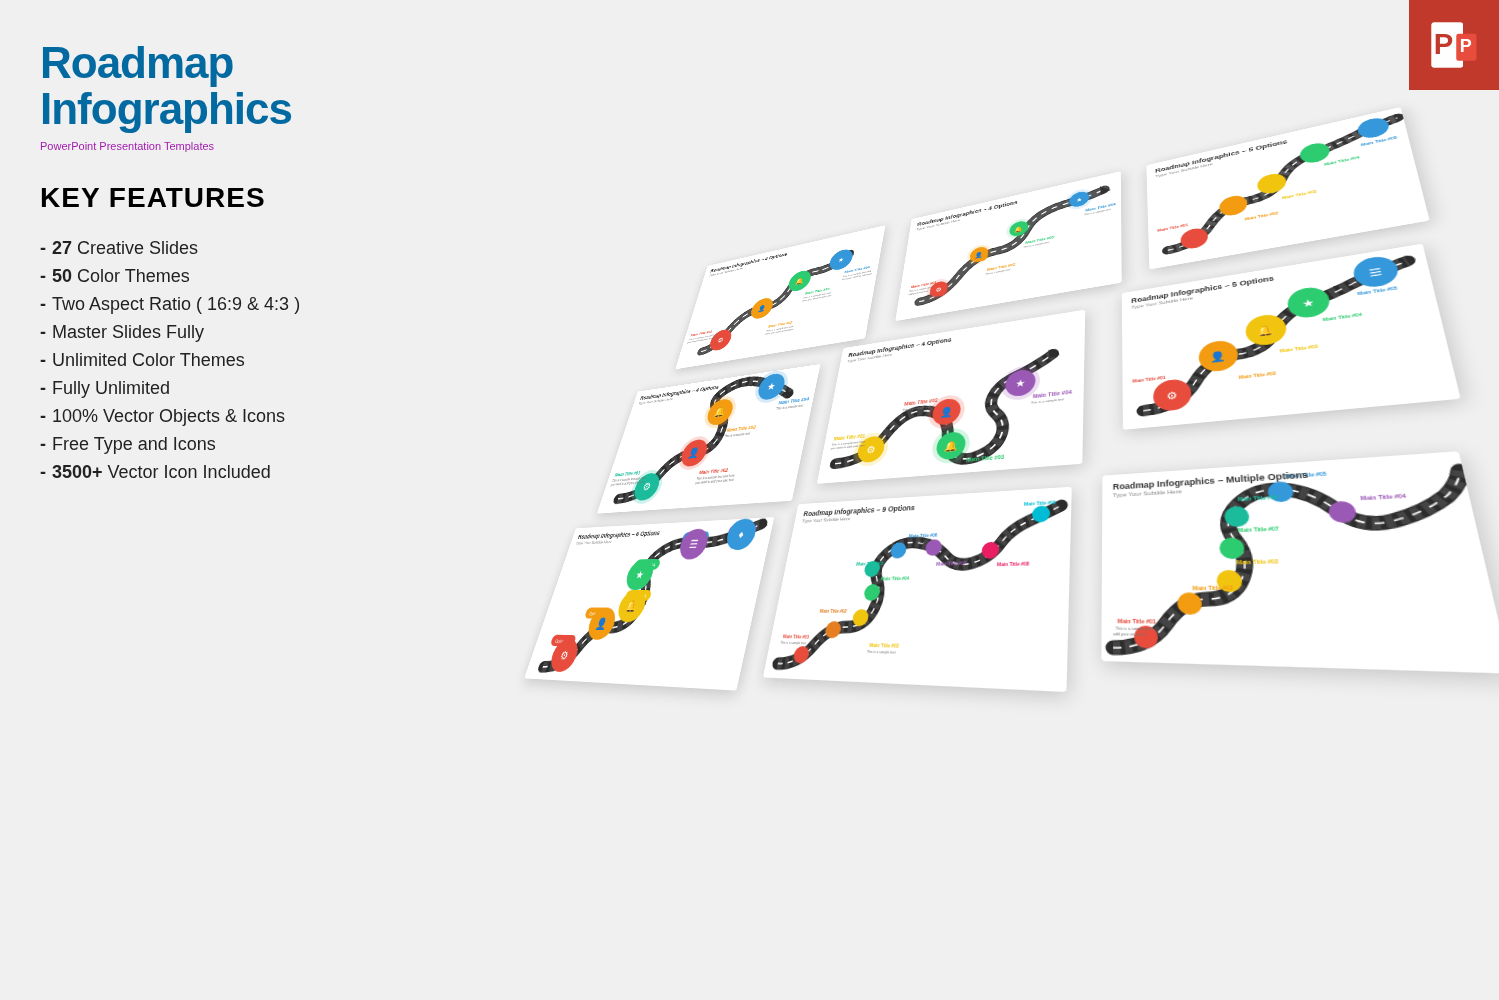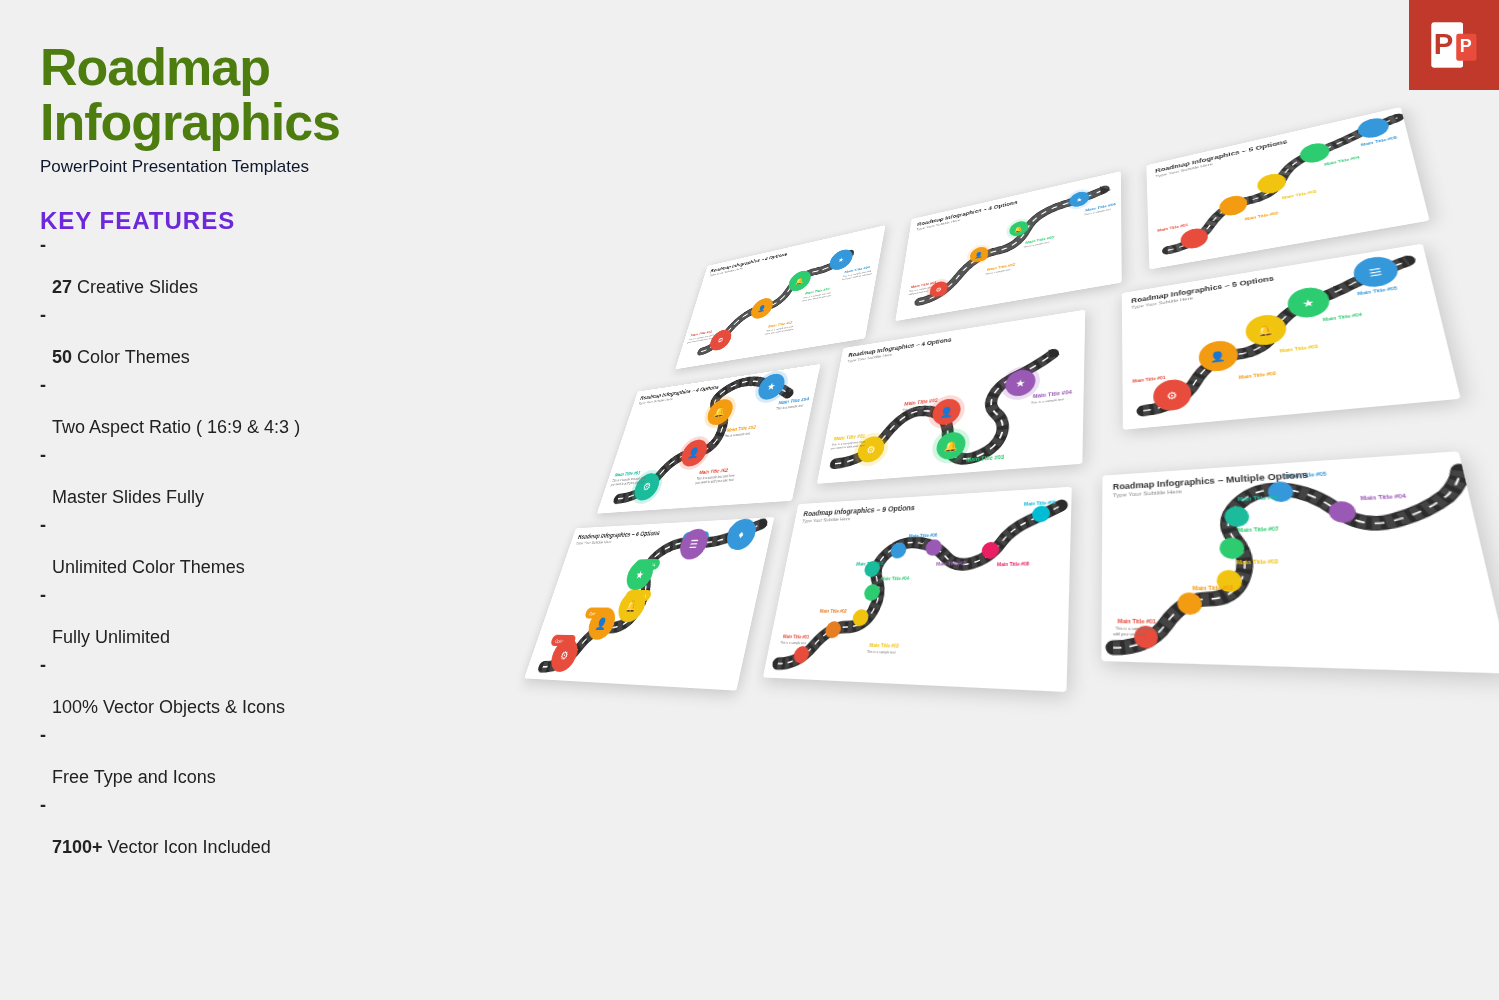--- a/index.html
+++ b/index.html
@@ -37,40 +37,40 @@
 
     
     .left-panel {
       position: absolute;
       top: 40px;
       left: 40px;
       width: 420px;
     }
 
     .main-title {
-      font-size: 52px;
+      font-size: 44px;
       font-weight: 900;
-      color: #4d7c0f;
+      color: #0369a1;
       line-height: 1.05;
       letter-spacing: -1px;
     }
 
     .subtitle {
-      font-size: 17px;
-      color: #0f172a;
+      font-size: 11px;
+      color: #a21caf;
       margin-top: 8px;
       font-weight: 400;
     }
 
     .key-features-label {
-      font-size: 24px;
+      font-size: 28px;
       font-weight: 900;
-      color: #6d28d9;
+      color: #000000;
       margin-top: 30px;
-      margin-bottom: 0;
+      margin-bottom: 24px;
       letter-spacing: 1px;
       text-transform: uppercase;
     }
 
     .features-list {
       list-style: none;
       display: flex;
       flex-direction: column;
       gap: 7px;
     }
@@ -85,21 +85,20 @@
 
     .feature-dash {
       font-weight: 900;
       color: #222;
       margin-right: 6px;
       flex-shrink: 0;
     }
 
     .feature-text {
       font-weight: 400;
-      margin-top: 42px;
     }
 
     .feature-text strong {
       font-weight: 900;
     }
 
     
     .slides-grid {
       position: absolute;
       top: 60px;
@@ -247,21 +246,21 @@
     <li class="feature-item">
       <span class="feature-dash">-</span>
       <span class="feature-text">100% Vector Objects &amp; Icons</span>
     </li>
     <li class="feature-item">
       <span class="feature-dash">-</span>
       <span class="feature-text">Free Type and Icons</span>
     </li>
     <li class="feature-item">
       <span class="feature-dash">-</span>
-      <span class="feature-text"><strong>7100+</strong> Vector Icon Included</span>
+      <span class="feature-text"><strong>3500+</strong> Vector Icon Included</span>
     </li>
   </ul>
 </div>
 
 <div class="slides-grid">
   <div class="slides-container">
 
     <div class="slide-card card-1">
       <div class="slide-inner">
         <div class="card-title">Roadmap Infographics – 4 Options</div>

